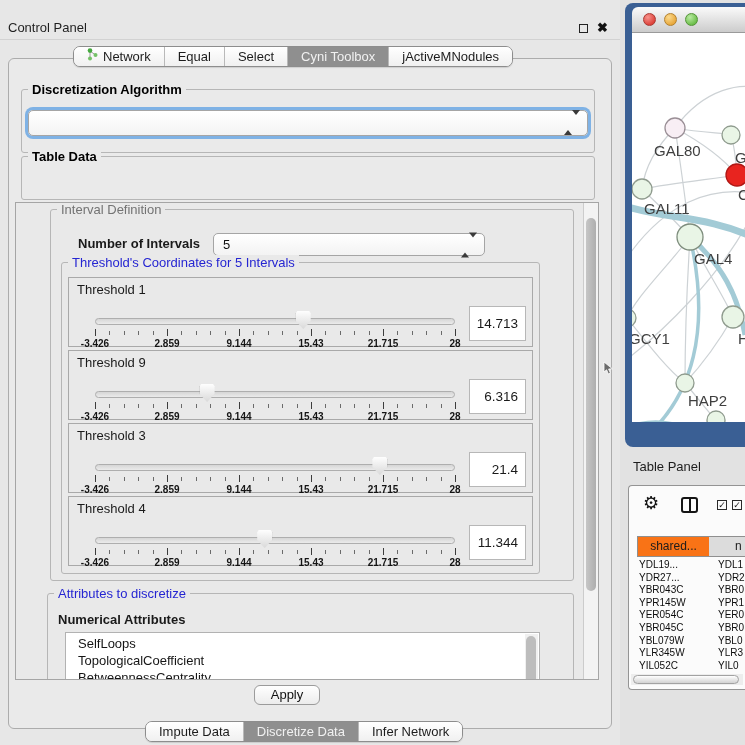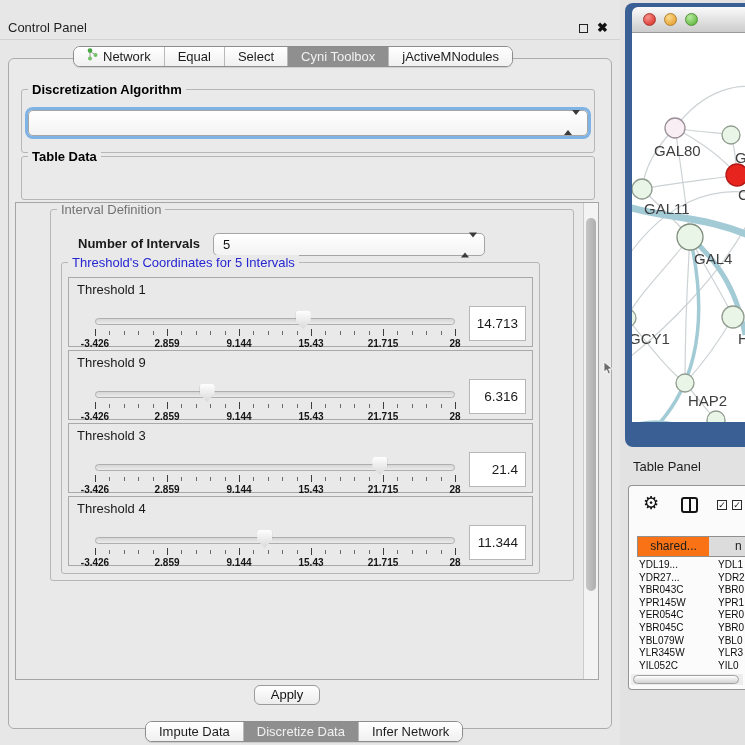--- a/index.html
+++ b/index.html
@@ -365,20 +365,32 @@
                     <div class="ticklab" style="left: 100%;">28</div>
                   </div>
                   <div class="handle" style="left: calc(47% - 7px);"></div>
                 </div>
                 <div class="thr-value">11.344</div>
               </div>
             </div>
         </div>
       </div>
 
+      <div class="group" id="attr-group">
+        <span class="group-title gt-blue">Attributes to discretize</span>
+        <span id="attr-subtitle">Numerical Attributes</span>
+        <div id="attr-list">
+          <div id="attr-scroll">
+              <div class="thumb"></div>
+            </div>
+        <div class="attr-item">SelfLoops</div>
+            <div class="attr-item">TopologicalCoefficient</div>
+            <div class="attr-item">BetweennessCentrality</div>
+          </div>
+      </div>
 
       <div id="vscroll">
           <div class="thumb"></div>
         </div>
     </div>
 
     <div id="apply-btn">Apply</div>
   </div>
 
   <div class="seg" id="bottom-tabs">

